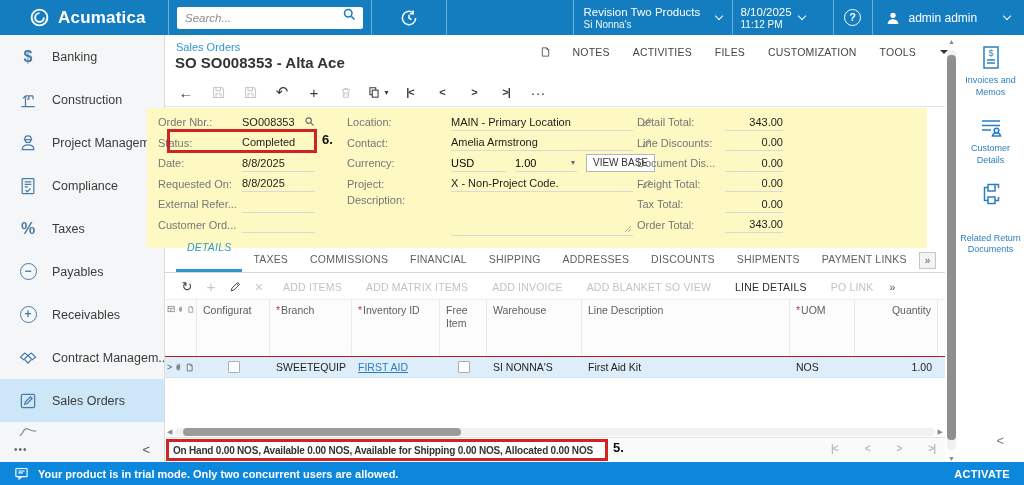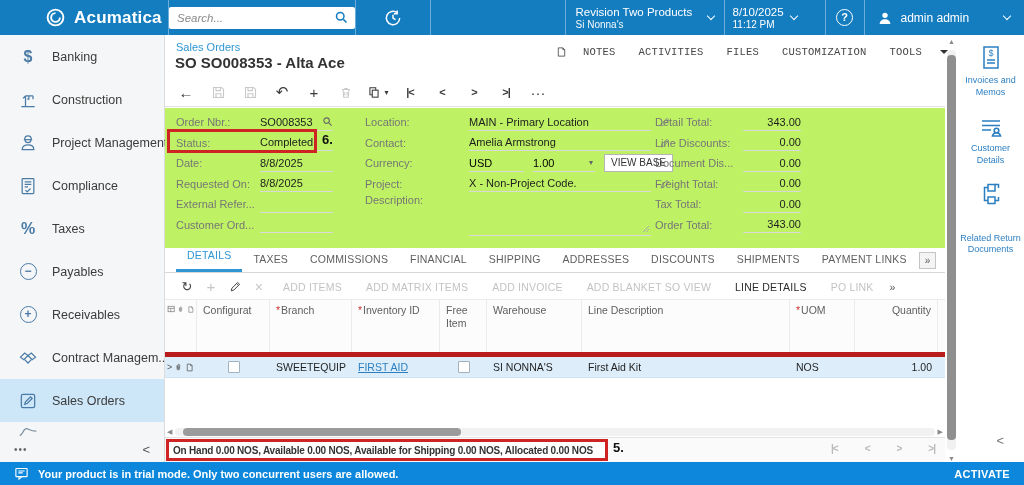--- a/index.html
+++ b/index.html
@@ -3,22 +3,22 @@
 <meta charset="utf-8">
 <style>
   * { margin:0; padding:0; box-sizing:border-box; }
   html,body { width:1024px; height:485px; }
   body { font-family:"Liberation Sans", sans-serif; background:#fff; overflow:hidden; position:relative; }
   #app { position:absolute; left:0; top:0; width:1024px; height:485px; background:#fff; }
 
   
   .topbar { position:absolute; left:0; top:0; width:1024px; height:35px; background:#137dc0; display:flex; align-items:center; color:#fff; }
   .tb-sep { width:1px; height:35px; background:rgba(255,255,255,.38); flex:0 0 1px; }
-  .logo { display:flex; align-items:center; gap:8px; width:168px; padding-left:45px; font-size:17px; font-weight:bold; letter-spacing:.2px; flex:0 0 168px; cursor:pointer; }
-  .search-box { width:186px; height:22px; background:#fff; border-radius:2px; display:flex; align-items:center; margin:0 0; flex:0 0 186px; }
+  .logo { display:flex; align-items:center; gap:8px; width:168px; padding-left:29px; font-size:17px; font-weight:bold; letter-spacing:.2px; flex:0 0 168px; cursor:pointer; }
+  .search-box { width:186px; height:22px; background:#fff; border-radius:2px; display:flex; margin:0 8px; flex:0 0 186px; }
   .search-box input { border:none; outline:none; flex:1; min-width:0; font-size:11.5px; font-style:italic; color:#444; padding:0 4px 0 8px; font-family:inherit; background:transparent; }
   .search-box input::placeholder { color:#8a8a8a; font-style:italic; }
   .tb-iconbtn { width:74px; display:flex; align-items:center; justify-content:center; cursor:pointer; }
   .tb-spacer { flex:1; }
   .chev { width:6px; height:6px; border-right:1.6px solid #fff; border-bottom:1.6px solid #fff; transform:rotate(45deg); display:inline-block; margin-top:-3px; }
   .company-box { width:158px; padding:0 10px; display:flex; align-items:center; gap:8px; cursor:pointer; flex:0 0 158px; }
   .company-lines { flex:1; min-width:0; }
   .company-lines .l1 { font-size:11.5px; line-height:13px; white-space:nowrap; }
   .company-lines .l2 { font-size:10px; line-height:11px; opacity:.95; }
   .date-box { width:100px; padding:0 8px; display:flex; align-items:center; gap:7px; cursor:pointer; flex:0 0 100px; }
@@ -38,33 +38,33 @@
   .circle-ic { width:17px; height:17px; border:1.5px solid #4a7ba6; border-radius:50%; font-size:12px; line-height:14px; text-align:center; font-weight:bold; color:#4a7ba6; }
   .partial-ic { position:absolute; left:18px; top:390px; color:#7d8f9e; }
   .side-footer { position:absolute; left:0; bottom:0; width:164px; height:26px; display:flex; align-items:center; justify-content:space-between; padding:0 14px; color:#666; }
   .side-footer .dots { font-size:10px; letter-spacing:1px; cursor:pointer; }
   .side-footer .coll { font-size:13px; cursor:pointer; color:#555; }
 
   
   .breadcrumb { position:absolute; left:176px; top:41px; font-size:11px; color:#2f96d3; cursor:pointer; }
   .page-title { position:absolute; left:175px; top:54px; font-size:15px; font-weight:600; color:#333; }
   .record-menu { position:absolute; top:46px; left:560px; width:388px; display:flex; align-items:center; justify-content:flex-end; gap:23px; font-size:10.5px; color:#454545; letter-spacing:.2px; }
-  .rm-item { display:flex; align-items:center; gap:16px; cursor:pointer; white-space:nowrap;font-family:Liberation Mono, monospace; }
+  .rm-item { display:flex; align-items:center; gap:22px; cursor:pointer; white-space:nowrap; }
   .tools-chev { width:0; height:0; border-left:4px solid transparent; border-right:4px solid transparent; border-top:4px solid #333; margin-left:2px; }
 
   
   .main-toolbar { position:absolute; left:170px; top:80px; width:600px; height:24px; display:flex; align-items:center; }
   .tbtn { width:32px; display:flex; align-items:center; justify-content:center; font-size:15px; color:#3a3a3a; cursor:pointer; gap:3px; }
   .tbtn.dis { color:#c9c9c9; cursor:default; }
   .tbtn .navg { font-size:11px; font-weight:bold; letter-spacing:-1px; }
   .tbtn .small-chev { font-size:8px; color:#3a3a3a; }
   .toolbar-divider { position:absolute; left:165px; top:106px; width:780px; height:1px; background:#e3e3e3; }
 
   
-  .form-area { position:absolute; left:165px; top:108px; width:780px; height:140px; background:#bef264; font-size:11px; }
+  .form-area { position:absolute; left:147px; top:108px; width:780px; height:140px; background:#fef9c3; font-size:11px; }
   .fcol { position:absolute; top:4px; }
   .fcol1 { left:11px; }
   .fcol2 { left:200px; }
   .fcol3 { left:490px; }
   .frow { display:flex; align-items:center; height:20.5px; }
   .flabel { width:84px; color:#767676; white-space:nowrap; }
   .fvalue { width:73px; color:#1d1d1d; border-bottom:1px solid #d9d9d9; height:17px; line-height:16px; display:flex; align-items:center; justify-content:space-between; }
   .flabel2 { width:104px; color:#767676; }
   .fvalue2 { width:182px; color:#1d1d1d; border-bottom:1px solid #d9d9d9; height:17px; line-height:16px; }
   .pencil { margin-left:8px; cursor:pointer; }
@@ -78,36 +78,36 @@
   .flabel3 { width:88px; color:#767676; white-space:nowrap; }
   .fvalue3 { width:58px; text-align:right; color:#1d1d1d; border-bottom:1px solid #d9d9d9; height:17px; line-height:16px; }
   .red-frame-status { position:absolute; left:167px; top:129px; width:150px; height:24px; border:3px solid #ce2424; pointer-events:none; z-index:6; }
   .ann { position:absolute; z-index:7; font-size:13px; font-weight:bold; color:#111; }
   .ann6 { left:322px; top:132px; }
   .ann5 { left:613px; top:440px; }
 
   
   .tabs { position:absolute; left:165px; top:248px; width:780px; height:25px; border-bottom:1px solid #d8d8d8; display:flex; align-items:flex-end; padding-left:11px; background:#fff; }
   .tab { padding:0 11px 7px; font-size:10.5px; color:#5f5f5f; letter-spacing:.2px; cursor:pointer; white-space:nowrap; }
-  .tab.active { color:#2f96d3; border-bottom:3px solid #2f96d3; padding-bottom:8px; }
+  .tab.active { color:#2f96d3; border-bottom:3px solid #2f96d3; padding-bottom:16px;font-style:italic; }
   .tabs-overflow { position:absolute; right:9px; top:4px; width:17px; height:17px; border:1px solid #c5c5c5; background:#f4f4f4; font-size:10px; color:#555; text-align:center; line-height:15px; cursor:pointer; }
 
   
   .grid-toolbar { position:absolute; left:165px; top:274px; width:780px; height:26px; border-bottom:1px solid #ececec; display:flex; align-items:center; padding-left:10px; font-size:10.5px; letter-spacing:.2px; }
   .gt-ic { width:24px; display:flex; align-items:center; justify-content:center; cursor:pointer; }
   .gt-ic.en { color:#444; }
   .gt-ic.dis { color:#c6c6c6; cursor:default; }
   .gt-btn { padding:0 12px; white-space:nowrap; cursor:pointer; }
   .gt-btn.dis { color:#c3c3c3; cursor:default; }
   .gt-btn.en { color:#2c2c2c; }
   .gt-ov { color:#555; margin-left:4px; cursor:pointer; }
 
   
   .grid { position:absolute; left:165px; top:300px; width:780px; height:126px; background:#fff; }
-  .grid-header { display:flex; height:57px; border-bottom:5px solid #b91c1c; background:#fcfcfc; font-size:10.5px; color:#5e5e5e; }
+  .grid-header { display:flex; height:57px; border-bottom:1px solid #b91c1c; background:#fcfcfc; font-size:10.5px; color:#5e5e5e; }
   .gh-cell { border-right:1px solid #ebebeb; padding:4px 6px; line-height:13px; }
   .req { color:#cc3333; margin-right:1px; }
   .c-icons { width:32px; flex:0 0 32px; display:flex; gap:2px; padding:4px 2px; color:#777; }
   .c-config { width:73px; flex:0 0 73px; }
   .c-branch { width:82px; flex:0 0 82px; }
   .c-inv { width:88px; flex:0 0 88px; }
   .c-free { width:47px; flex:0 0 47px; }
   .c-wh { width:95px; flex:0 0 95px; }
   .c-desc { width:208px; flex:0 0 208px; }
   .c-uom { width:65px; flex:0 0 65px; }

